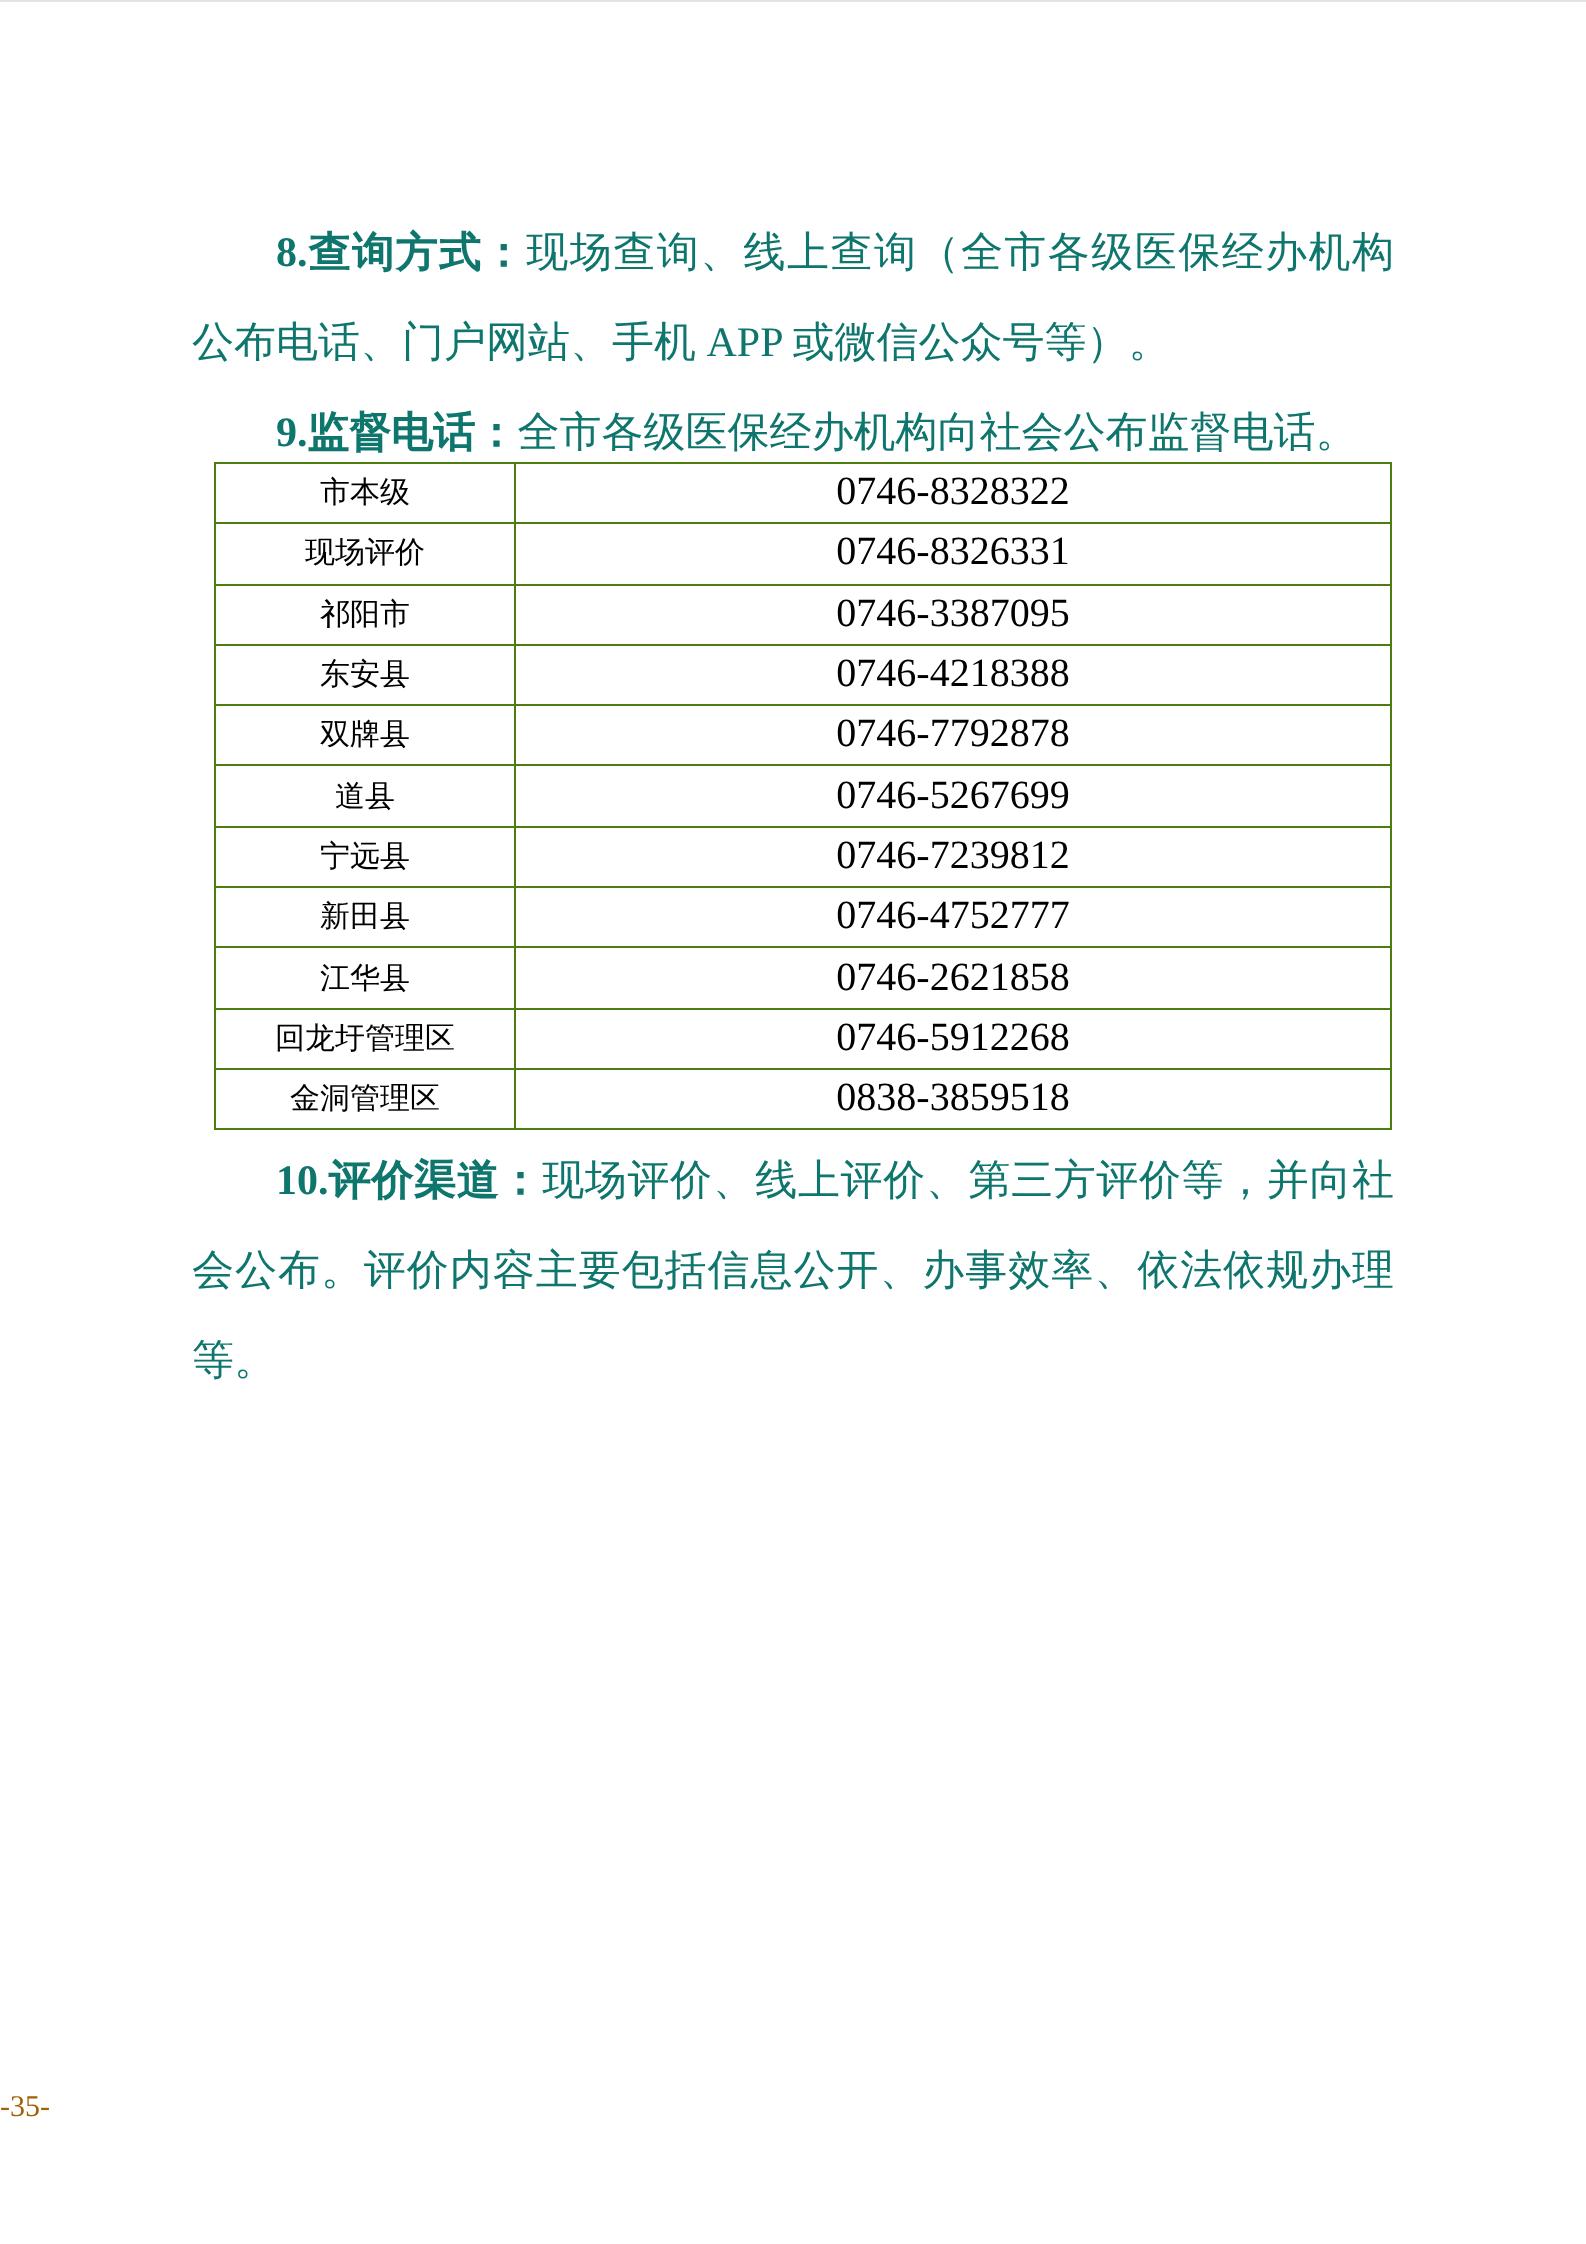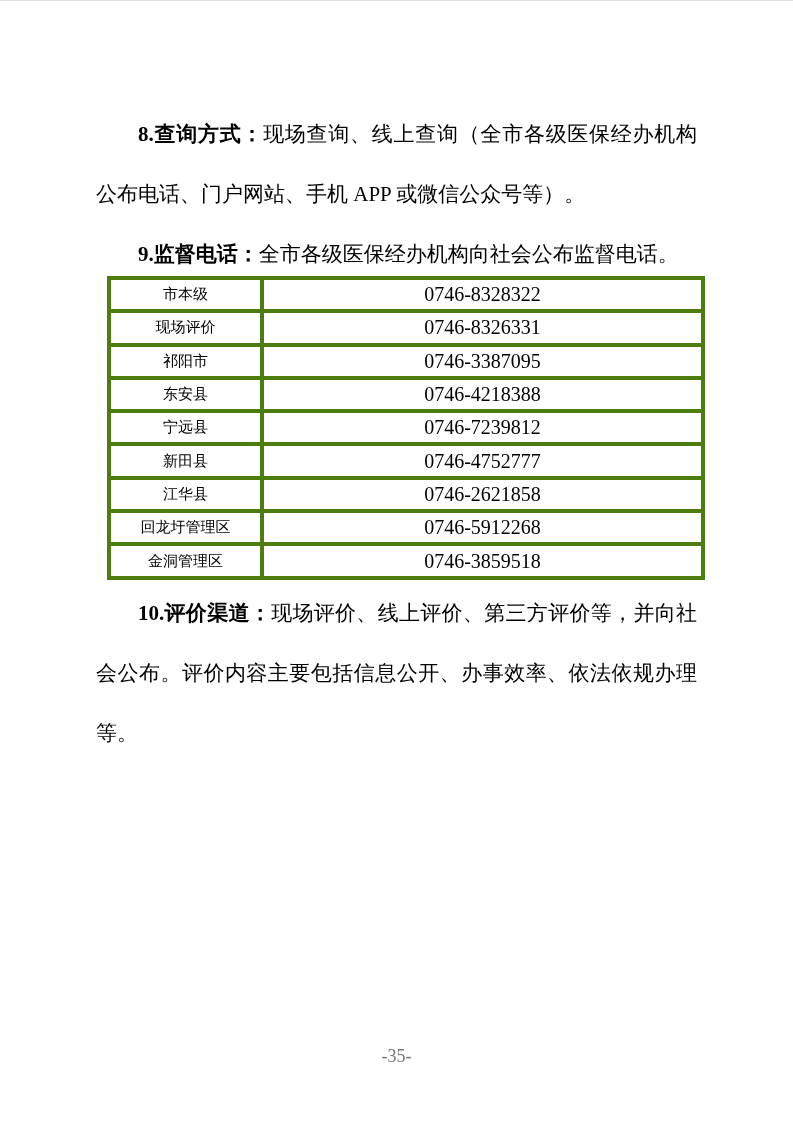--- a/index.html
+++ b/index.html
@@ -17,37 +17,37 @@
     box-sizing: border-box;
     color: #000000;
   }
   .content {
     padding: 103px 96px 0 96px;
   }
   .para {
     margin: 0;
     font-family: "Liberation Serif", "DejaVu Serif", serif;
     font-size: 21px;
-    line-height: 60px;
-    color: #000000;
+    line-height: 45px;
+    color: #0f766e;
     text-align: justify;
     text-justify: inter-character;
     text-indent: 2em;
   }
   .para .para-label {
     font-weight: bold;
   }
   .phone-table {
     border-collapse: collapse;
     table-layout: fixed;
     width: 588px;
     margin: -8px 0 0 11px;
   }
   .phone-table td {
-    border: 4px solid #4d7c0f;
+    border: 1px solid #4d7c0f;
     height: 29.3px;
     padding: 0;
     text-align: center;
     vertical-align: middle;
     color: #000000;
     overflow: hidden;
     white-space: nowrap;
   }
   .phone-table td.region-cell {
     width: 149px;
@@ -60,24 +60,24 @@
     font-size: 20px;
   }
   .para.after-table {
     margin-top: 3px;
   }
   .page-footer {
     position: absolute;
     top: 1045px;
     left: 0;
     width: 100%;
-    text-align: center;
+    text-align: left;
     font-family: "Liberation Serif", "DejaVu Serif", serif;
-    font-size: 18px;
-    color: #737373;
+    font-size: 15px;
+    color: #a16207;
   }
 </style>
 </head>
 <body>
 
 <div class="page">
   <div class="content">
 
     <p class="para"><span class="para-label">8.查询方式：</span><span>现场查询、线上查询（全市各级医保经办机构公布电话、门户网站、手机 APP 或微信公众号等）。</span></p>
 
@@ -95,38 +95,46 @@
         </tr>
         <tr>
           <td class="region-cell">祁阳市</td>
           <td class="phone-cell">0746-3387095</td>
         </tr>
         <tr>
           <td class="region-cell">东安县</td>
           <td class="phone-cell">0746-4218388</td>
         </tr>
         <tr>
+          <td class="region-cell">双牌县</td>
+          <td class="phone-cell">0746-7792878</td>
+        </tr>
+        <tr>
+          <td class="region-cell">道县</td>
+          <td class="phone-cell">0746-5267699</td>
+        </tr>
+        <tr>
           <td class="region-cell">宁远县</td>
           <td class="phone-cell">0746-7239812</td>
         </tr>
         <tr>
           <td class="region-cell">新田县</td>
           <td class="phone-cell">0746-4752777</td>
         </tr>
         <tr>
           <td class="region-cell">江华县</td>
           <td class="phone-cell">0746-2621858</td>
         </tr>
         <tr>
           <td class="region-cell">回龙圩管理区</td>
           <td class="phone-cell">0746-5912268</td>
         </tr>
         <tr>
           <td class="region-cell">金洞管理区</td>
-          <td class="phone-cell">0746-3859518</td>
+          <td class="phone-cell">0838-3859518</td>
         </tr>
       </tbody>
     </table>
 
     <p class="para after-table"><span class="para-label">10.评价渠道：</span><span>现场评价、线上评价、第三方评价等，并向社会公布。评价内容主要包括信息公开、办事效率、依法依规办理等。</span></p>
 
   </div>
 
   <div class="page-footer">-35-</div>
 </div>

